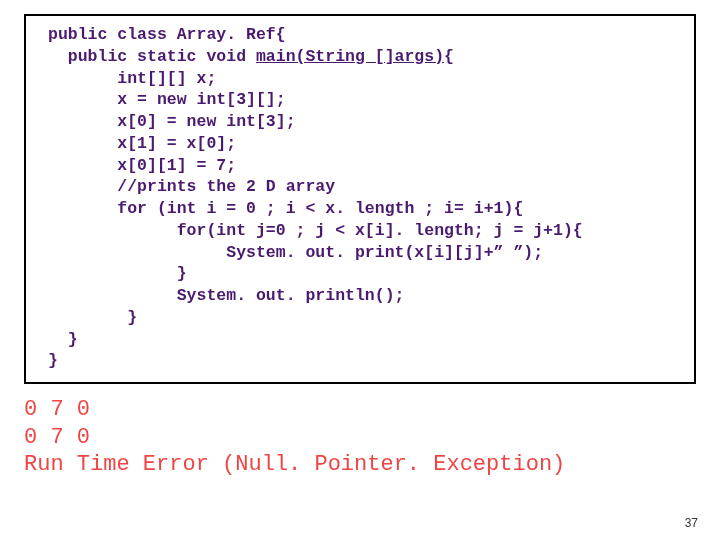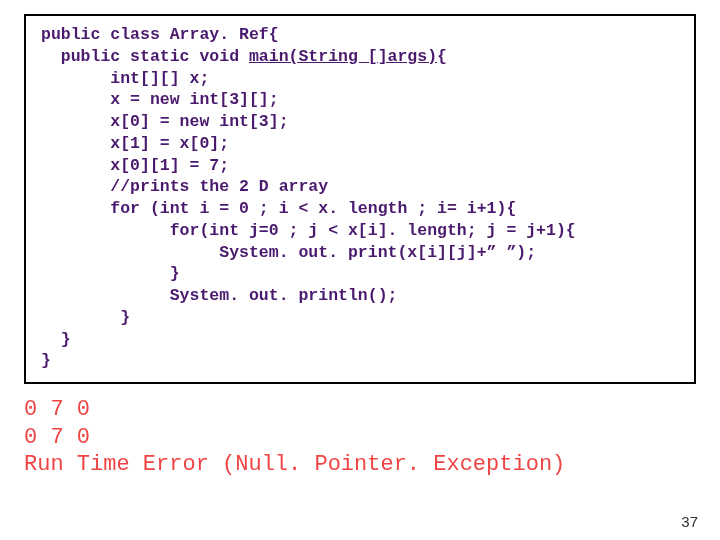--- a/index.html
+++ b/index.html
@@ -7,42 +7,42 @@
     padding: 0;
     background: #fff;
     width: 720px;
     height: 540px;
     overflow: hidden;
     position: relative;
   }
   .code-box {
     border: 2px solid #000;
     margin: 14px 24px 8px 24px;
-    padding: 8px 10px 10px 15px;
+    padding: 8px 10px 10px 22px;
     font-family: "Courier New", monospace;
     font-weight: bold;
     font-size: 16.5px;
     line-height: 1.32;
     color: #4a1a6e;
     white-space: pre;
   }
   .output {
     font-family: "Courier New", monospace;
     font-size: 22px;
     color: #ef4444;
     margin: 12px 24px 0 24px;
     white-space: pre;
     line-height: 1.25;
   }
   .slidenum {
     position: absolute;
     bottom: 10px;
     right: 22px;
     font-family: Arial, sans-serif;
-    font-size: 15px;
+    font-size: 12px;
     color: #333;
   }
 </style>
 </head>
 <body>
 
 <div class="code-box"><span>public class Array. Ref{</span>
 <span>  public static void </span><span style="text-decoration:underline">main(String []args)</span><span>{</span>
 <span>       int[][] x;</span>
 <span>       x = new int[3][];</span>

